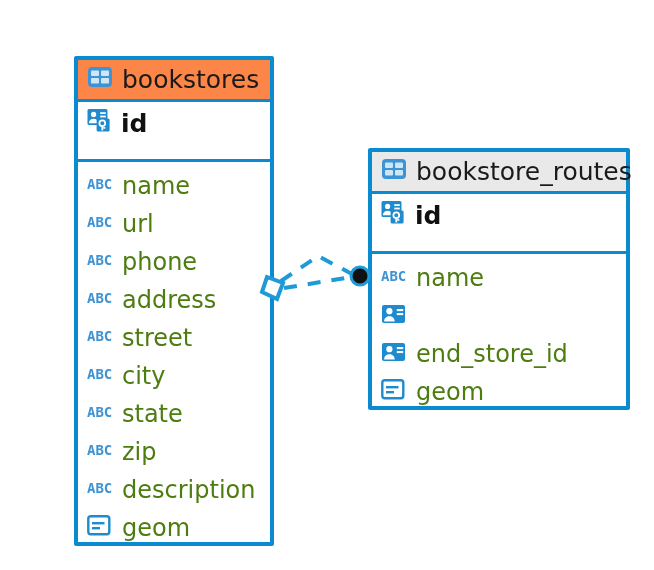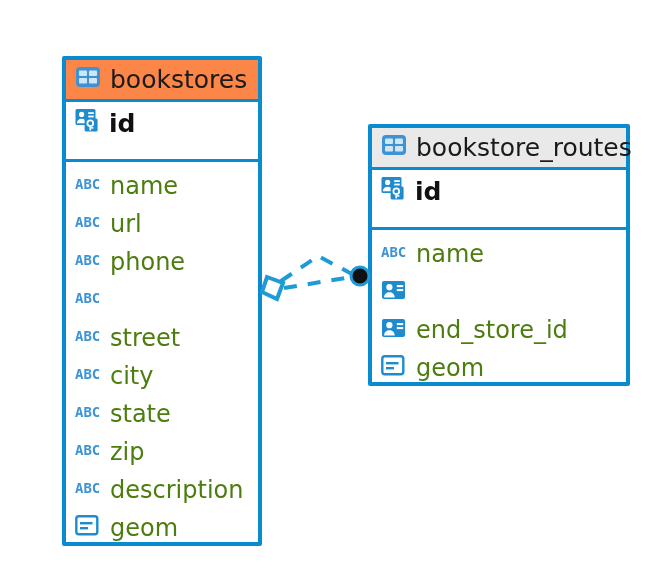--- a/index.html
+++ b/index.html
@@ -87,21 +87,21 @@
     width: 654px;
     height: 570px;
     pointer-events: none;
   }
 </style>
 </head>
 <body>
 
 <div id="canvas">
 
-  <div class="entity" id="entity-bookstores" style="left:62px; top:56px; width:200px; height:490px;">
+  <div class="entity" id="entity-bookstores" style="left:74px; top:56px; width:200px; height:490px;">
 
     <div class="entity-header header-orange">
       <span class="ico">
         <svg width="26" height="22" viewBox="0 0 26 22" aria-hidden="true">
           <rect x="1" y="1" width="24" height="20" rx="4" ry="4" fill="#3e93d4"></rect>
           <rect x="4" y="4.5" width="8" height="5.5" rx="1" fill="#cfe6f7"></rect>
           <rect x="14" y="4.5" width="8" height="5.5" rx="1" fill="#cfe6f7"></rect>
           <rect x="4" y="12" width="8" height="5.5" rx="1" fill="#cfe6f7"></rect>
           <rect x="14" y="12" width="8" height="5.5" rx="1" fill="#cfe6f7"></rect>
         </svg>
@@ -154,20 +154,21 @@
         </span>
         <span class="fname">phone</span>
       </div>
 
       <div class="field-row">
         <span class="ico">
           <svg width="26" height="16" viewBox="0 0 26 16" aria-hidden="true">
             <text x="0" y="13" font-family="'DejaVu Sans Mono','Liberation Mono',monospace" font-size="14" font-weight="bold" fill="#3e93d4">ABC</text>
           </svg>
         </span>
+        <span class="fname">address</span>
       </div>
 
       <div class="field-row">
         <span class="ico">
           <svg width="26" height="16" viewBox="0 0 26 16" aria-hidden="true">
             <text x="0" y="13" font-family="'DejaVu Sans Mono','Liberation Mono',monospace" font-size="14" font-weight="bold" fill="#3e93d4">ABC</text>
           </svg>
         </span>
         <span class="fname">street</span>
       </div>
@@ -215,21 +216,21 @@
             <rect x="5" y="7" width="12.5" height="2.4" fill="#1e8bce"></rect>
             <rect x="5" y="12" width="8" height="2.4" fill="#1e8bce"></rect>
           </svg>
         </span>
         <span class="fname">geom</span>
       </div>
 
     </div>
   </div>
 
-  <div class="entity" id="entity-bookstore-routes" style="left:368px; top:124px; width:262px; height:262px;">
+  <div class="entity" id="entity-bookstore-routes" style="left:368px; top:148px; width:262px; height:262px;">
 
     <div class="entity-header header-grey">
       <span class="ico">
         <svg width="26" height="22" viewBox="0 0 26 22" aria-hidden="true">
           <rect x="1" y="1" width="24" height="20" rx="4" ry="4" fill="#3e93d4"></rect>
           <rect x="4" y="4.5" width="8" height="5.5" rx="1" fill="#cfe6f7"></rect>
           <rect x="14" y="4.5" width="8" height="5.5" rx="1" fill="#cfe6f7"></rect>
           <rect x="4" y="12" width="8" height="5.5" rx="1" fill="#cfe6f7"></rect>
           <rect x="14" y="12" width="8" height="5.5" rx="1" fill="#cfe6f7"></rect>
         </svg>

